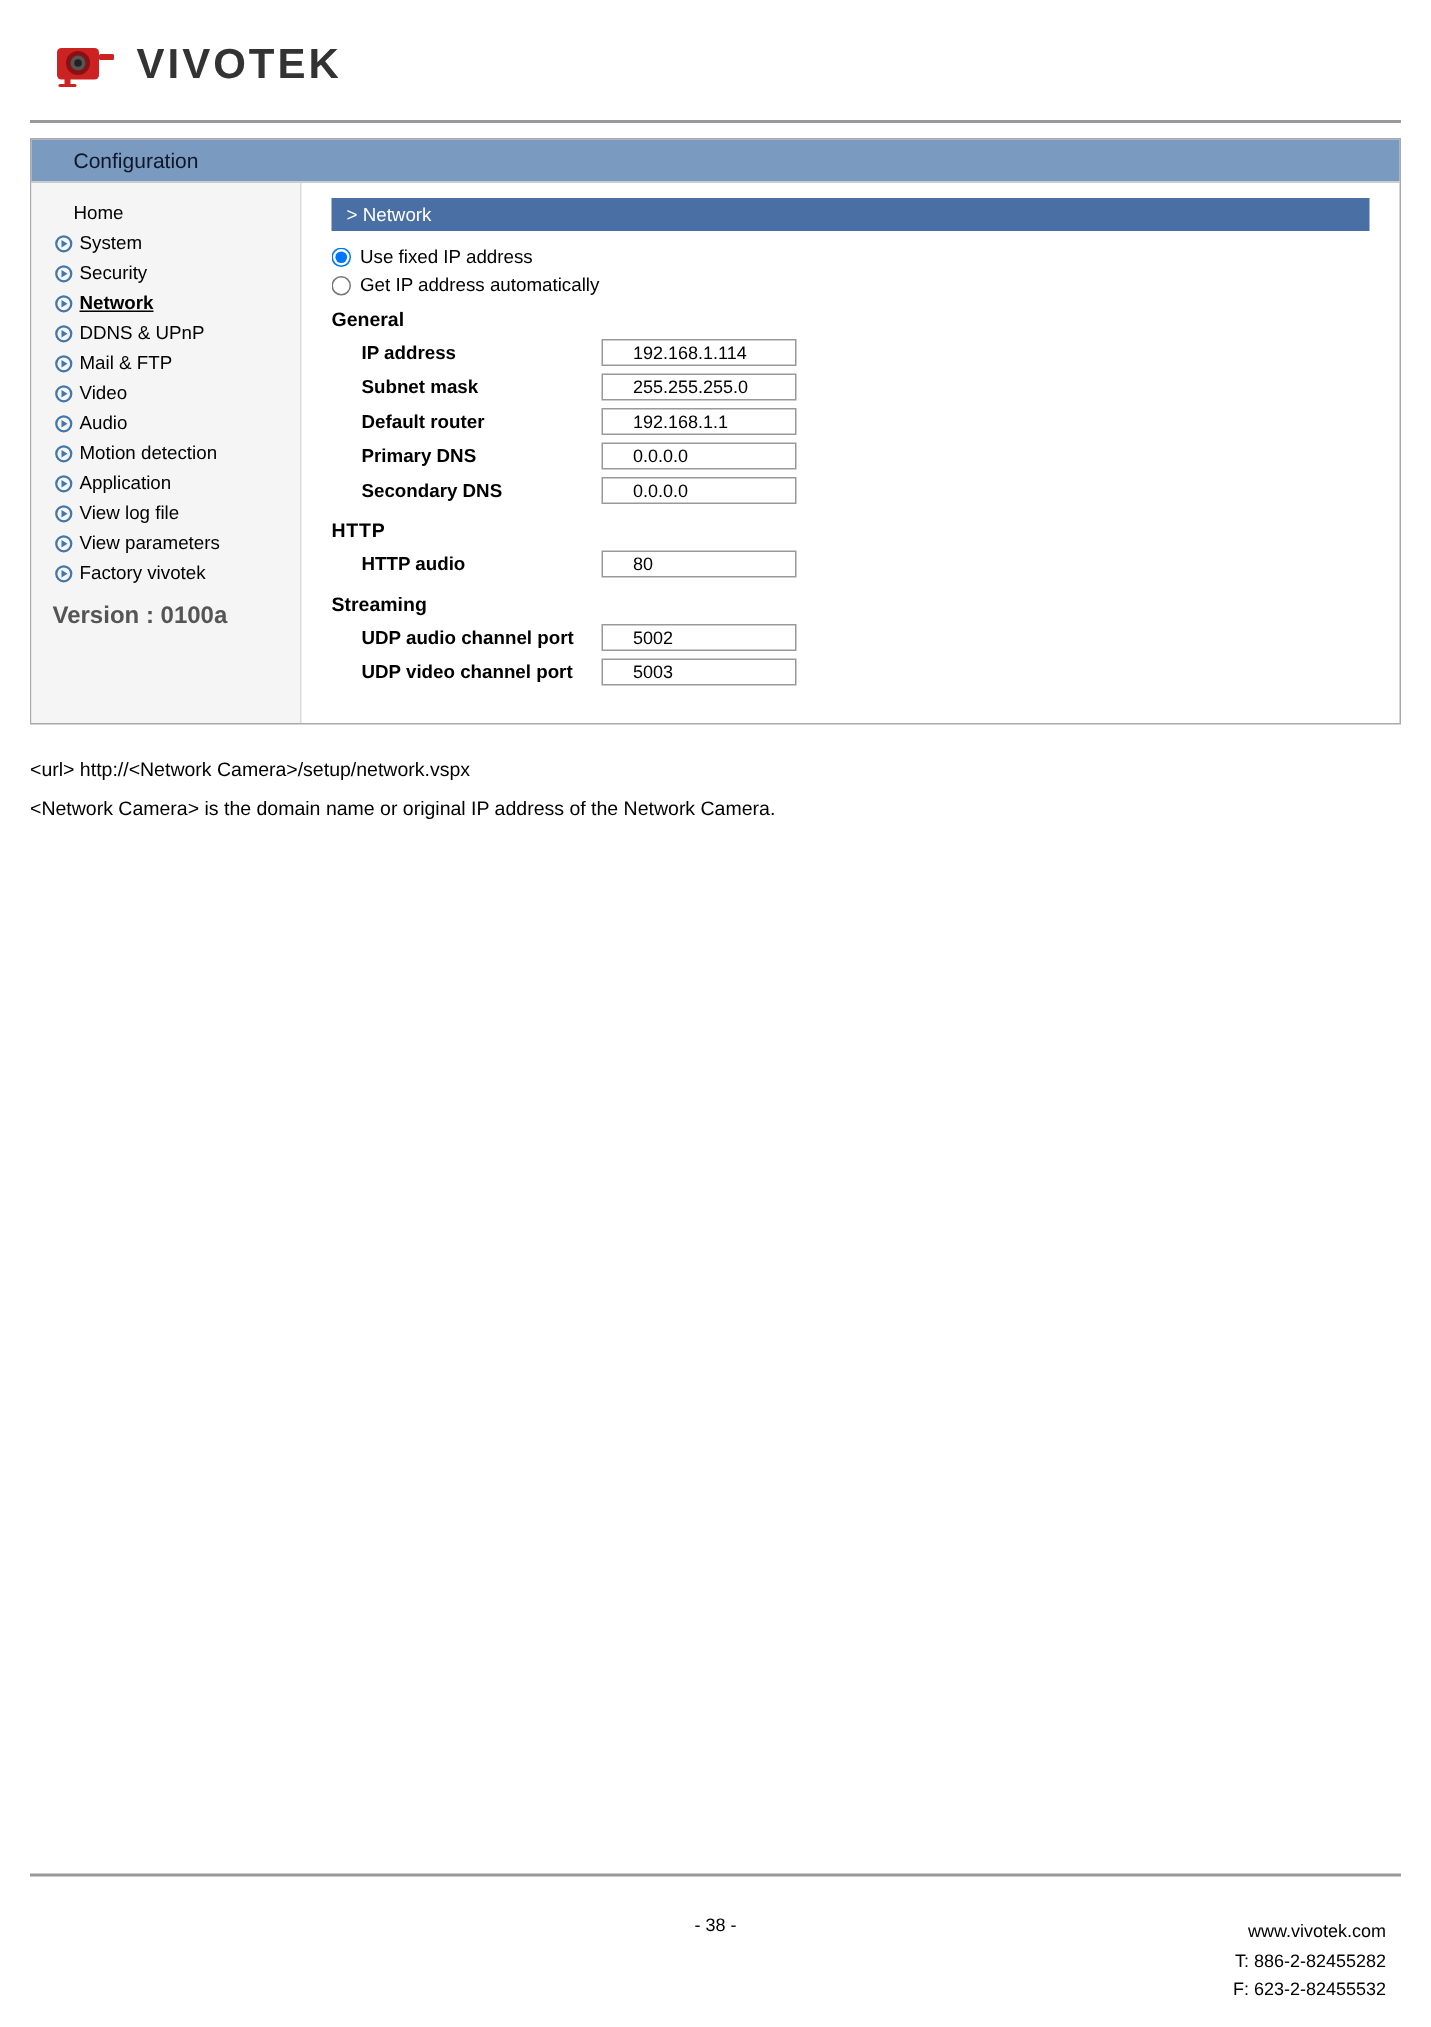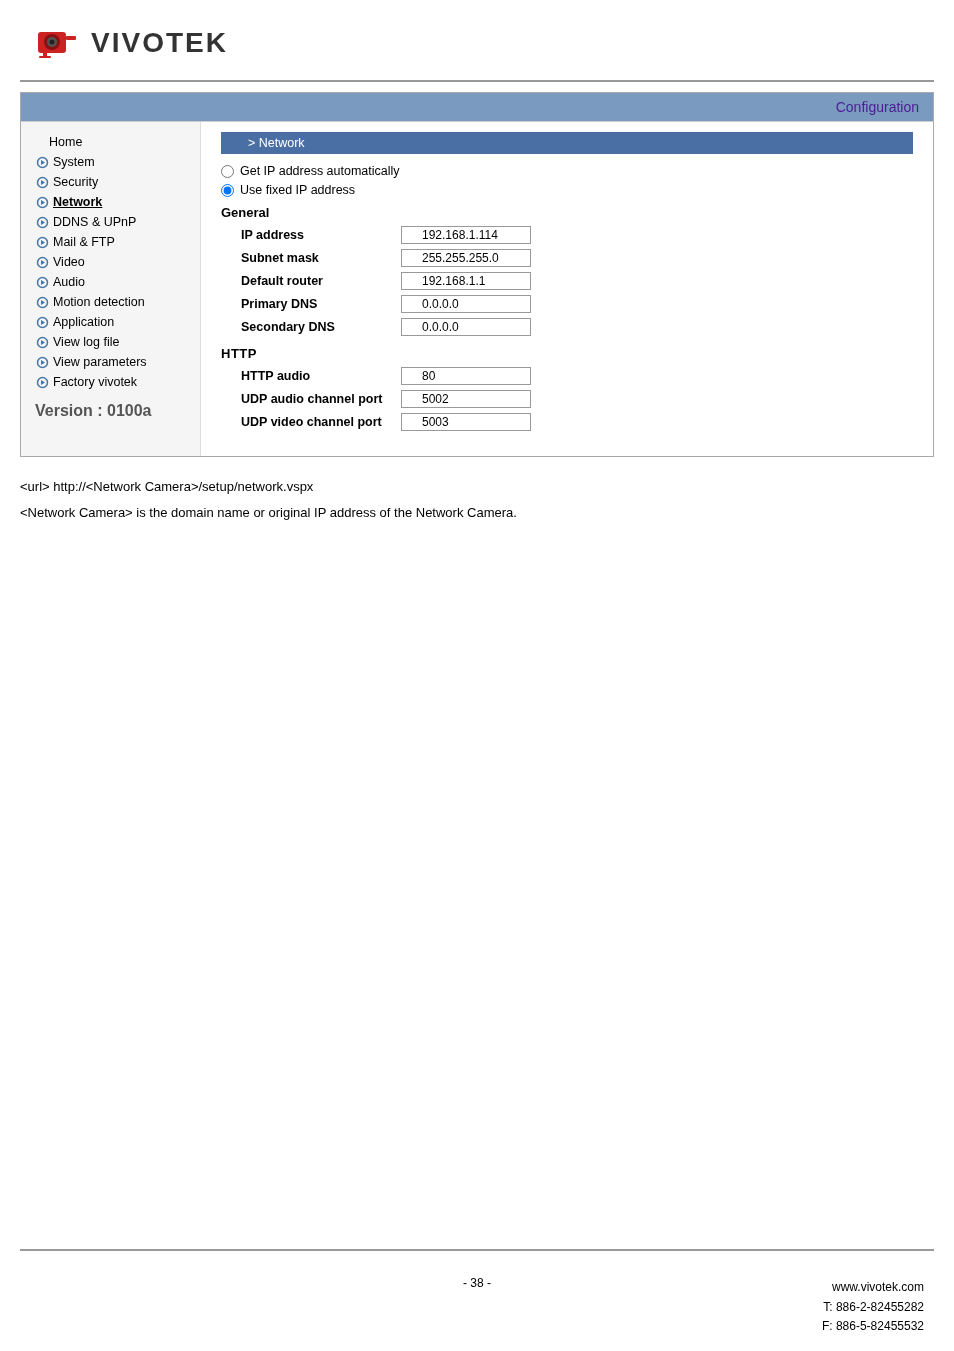--- a/index.html
+++ b/index.html
@@ -55,23 +55,22 @@
     
     .main-wrapper {
       margin: 10px 20px 20px 20px;
       border: 1px solid #aaa;
       background: #fff;
     }
 
     
     .config-header {
       background: #7a9abf;
-      text-align: right;
-      padding: 6px 14px;
-      color: #4c1d95;
+      padding: 6px 28px;
+      color: #0f172a;
       font-size: 14px;
       font-weight: normal;
     }
 
     
     .inner-layout {
       display: flex;
       border-top: 1px solid #ccc;
     }
 
@@ -127,21 +126,21 @@
     
     .content-area {
       flex: 1;
       padding: 10px 20px 20px 20px;
     }
 
     
     .section-title-bar {
       background: #4a6fa5;
       color: #fff;
-      padding: 4px 27px;
+      padding: 4px 10px;
       font-size: 12.5px;
       margin-bottom: 10px;
     }
 
     
     .radio-group {
       margin-bottom: 8px;
     }
     .radio-item {
       display: flex;
@@ -408,27 +407,27 @@
     </div>
 
     <div class="content-area">
 
       <div class="section-title-bar">
         <span>&gt; Network</span>
       </div>
 
       <div class="radio-group">
         <div class="radio-item">
+          <input type="radio" name="ipmode" id="radio-fixed" checked="" style="">
+          <label for="radio-fixed">Use fixed IP address</label>
+        </div>
+        <div class="radio-item">
           <input type="radio" name="ipmode" id="radio-auto" style="">
           <label for="radio-auto">Get IP address automatically</label>
         </div>
-        <div class="radio-item">
-          <input type="radio" name="ipmode" id="radio-fixed" checked="" style="">
-          <label for="radio-fixed">Use fixed IP address</label>
-        </div>
       </div>
 
       <div class="section-label">General</div>
 
       <div class="field-row">
         <span class="field-label">IP address</span>
         <input type="text" class="field-input" value="192.168.1.114" style="">
       </div>
       <div class="field-row">
         <span class="field-label">Subnet mask</span>
@@ -447,20 +446,21 @@
         <input type="text" class="field-input" value="0.0.0.0" style="">
       </div>
 
       <div class="http-label">HTTP</div>
 
       <div class="field-row">
         <span class="field-label">HTTP audio</span>
         <input type="text" class="field-input" value="80" style="">
       </div>
 
+      <div class="streaming-label">Streaming</div>
 
       <div class="field-row">
         <span class="field-label">UDP audio channel port</span>
         <input type="text" class="field-input" value="5002" style="">
       </div>
       <div class="field-row">
         <span class="field-label">UDP video channel port</span>
         <input type="text" class="field-input" value="5003" style="">
       </div>
 
@@ -476,14 +476,14 @@
 
 <hr class="bottom-rule" style="position:absolute; bottom:100px; left:0; right:0; margin:0 20px;">
 
 <div class="page-footer">
   <span>- 38 -</span>
 </div>
 
 <div class="company-info">
   <div>www.vivotek.com</div>
   <div>T: 886-2-82455282</div>
-  <div>F: 886-5-82455532</div>
+  <div>F: 623-2-82455532</div>
 </div>
 
 </body></html>

